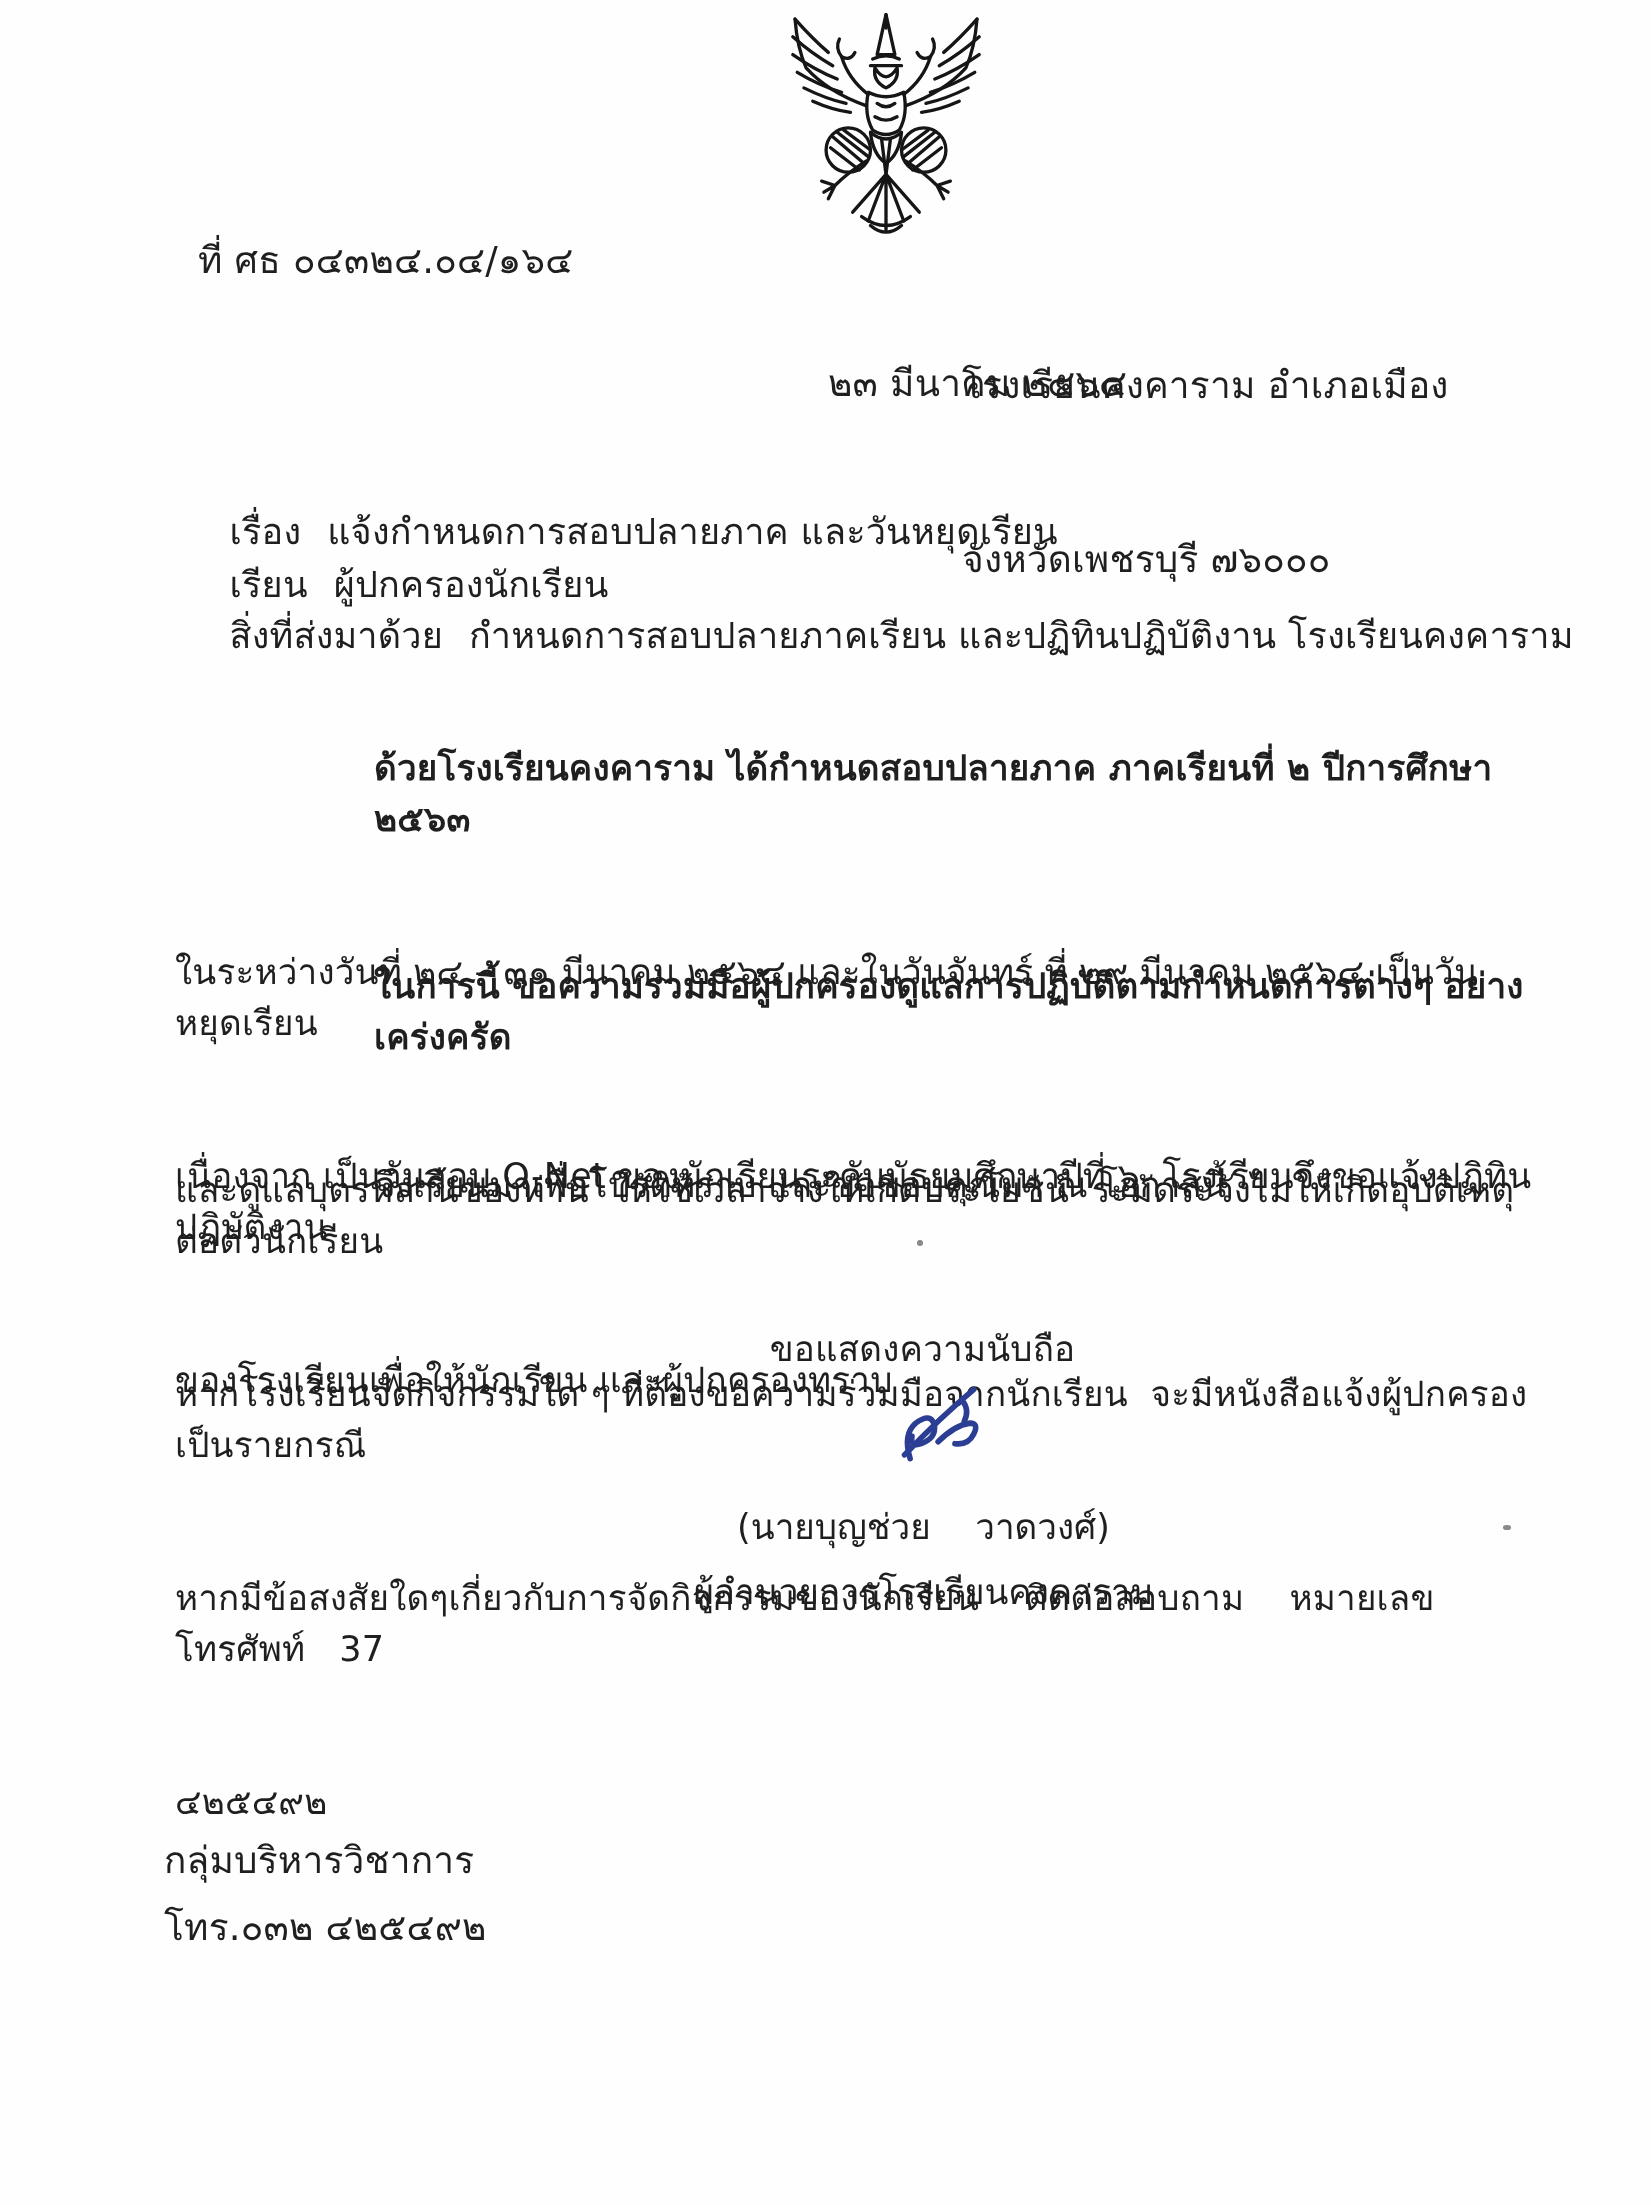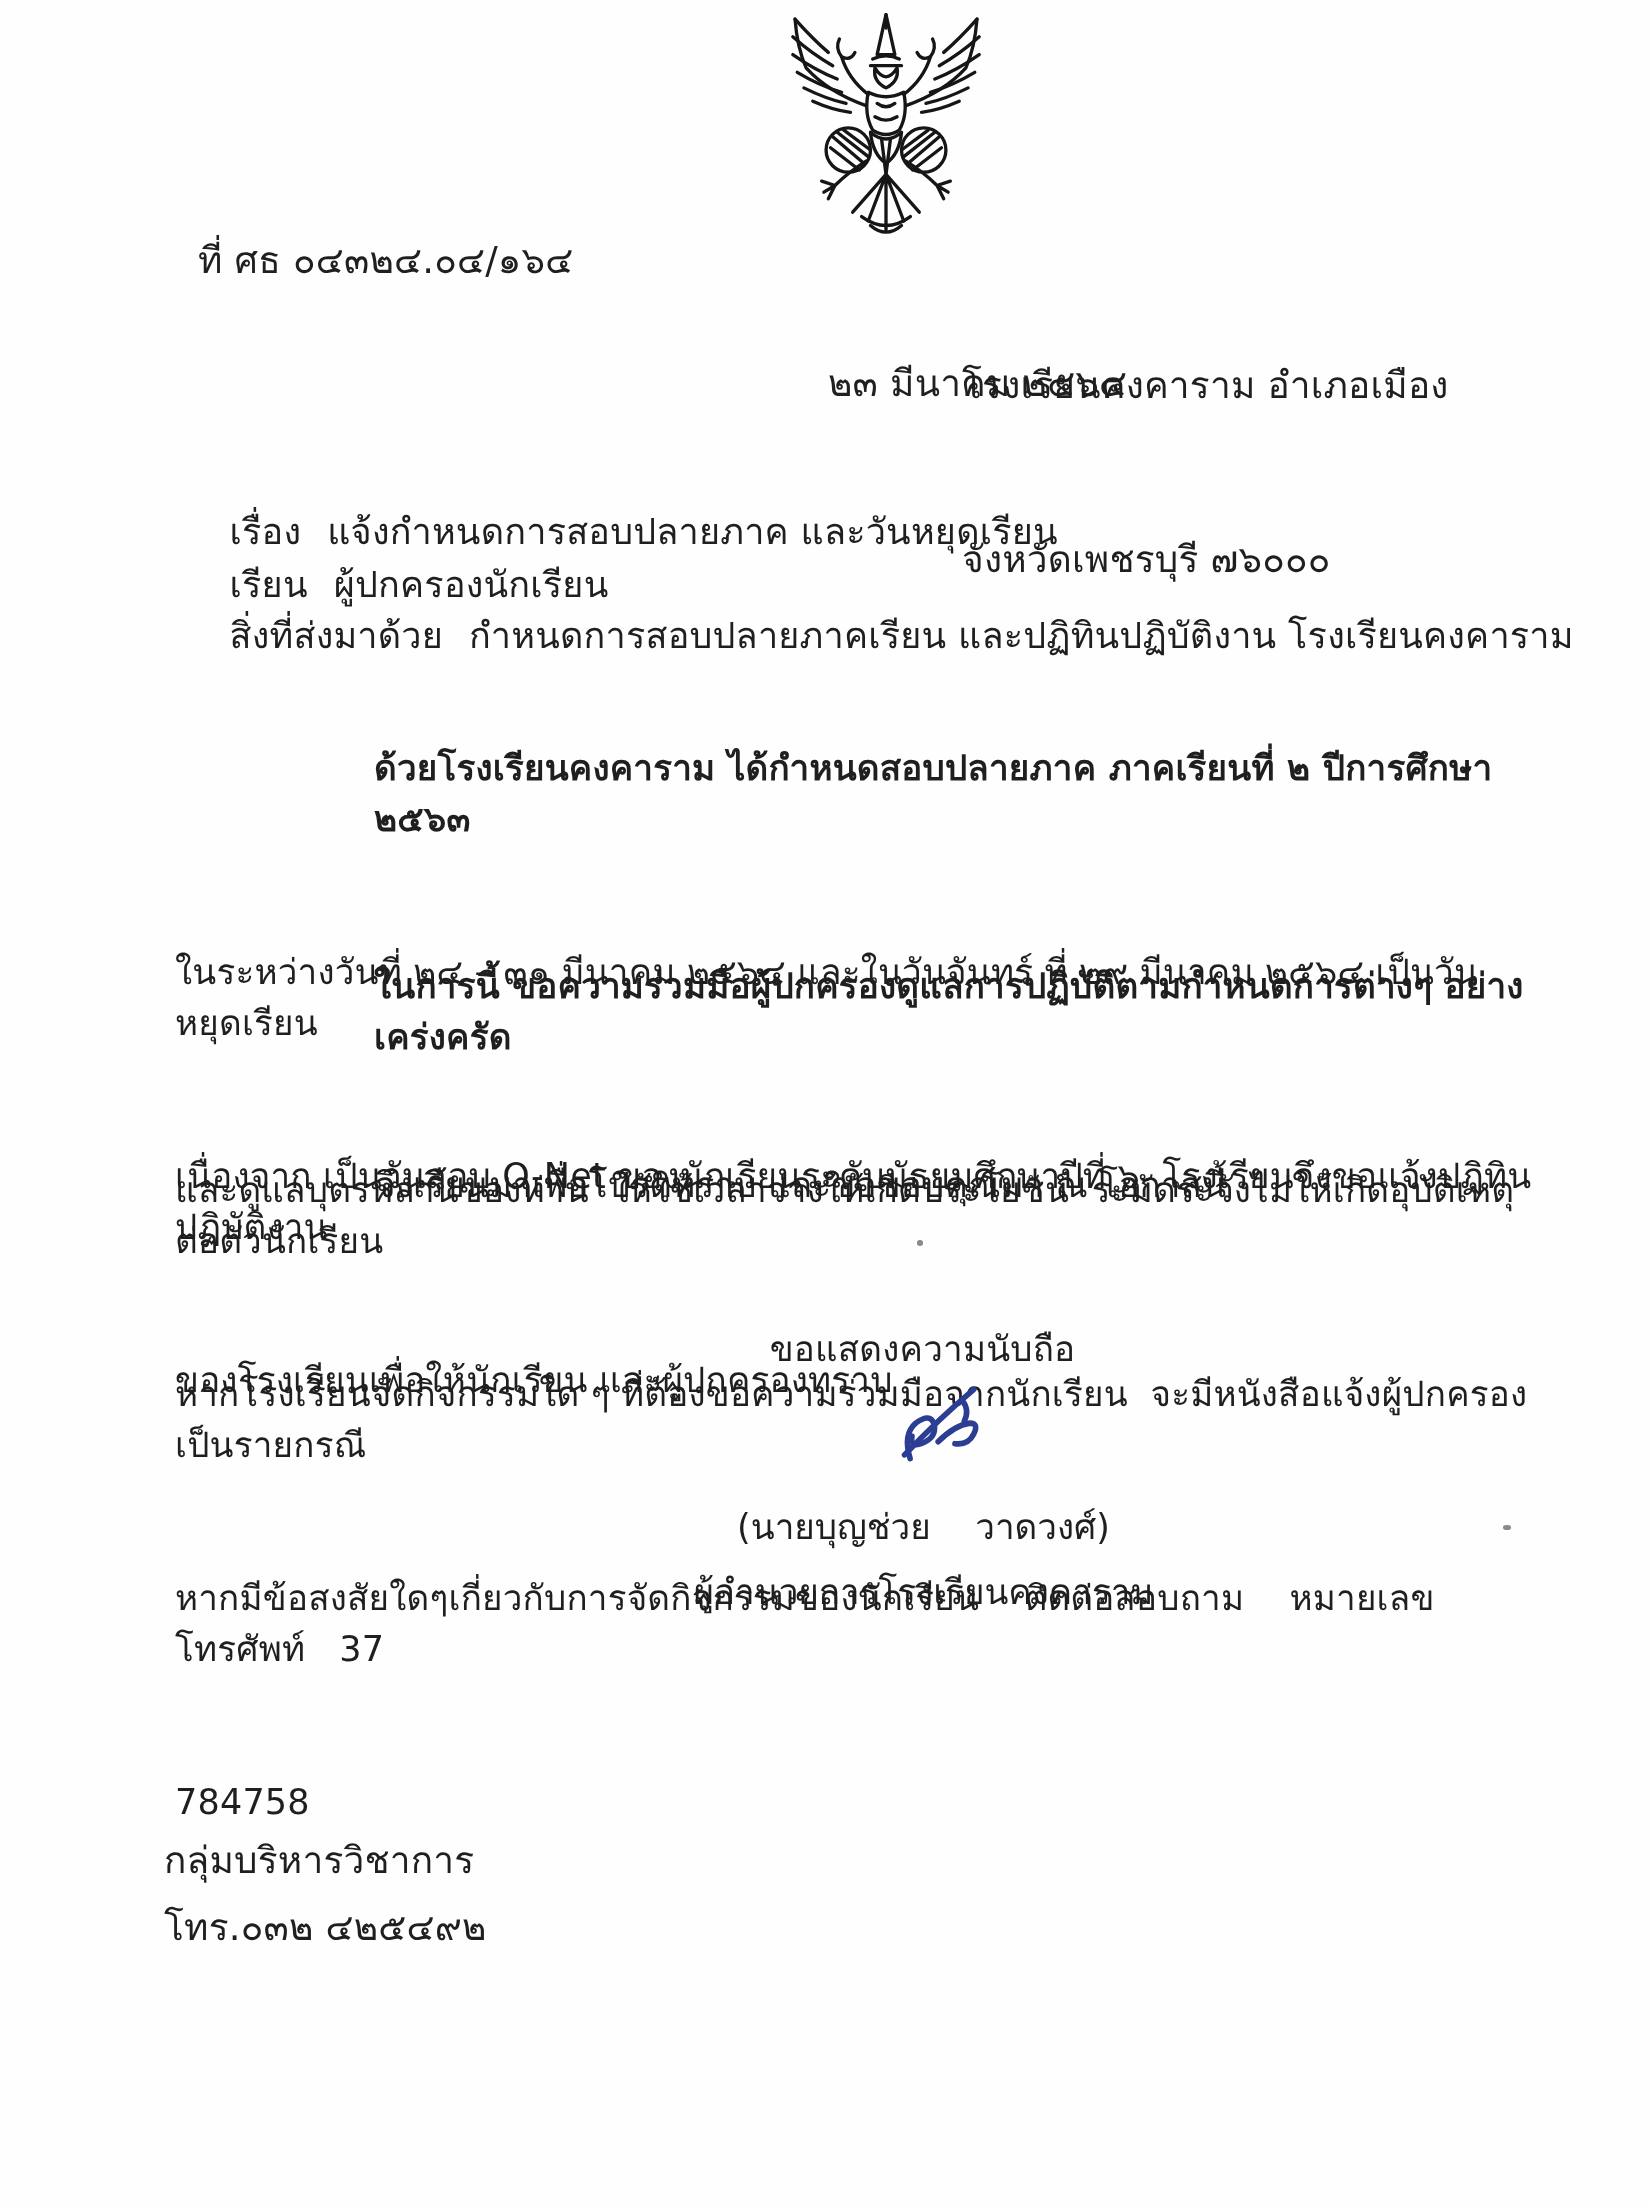--- a/index.html
+++ b/index.html
@@ -122,21 +122,21 @@
     <div class="line">ในระหว่างวันที่ ๒๔ – ๓๑ มีนาคม ๒๕๖๔ และในวันจันทร์ ที่ ๒๙ มีนาคม ๒๕๖๔ เป็นวันหยุดเรียน</div>
     <div class="line">เนื่องจาก เป็นวันสอบ O-Net ของนักเรียนระดับมัธยมศึกษาปีที่ ๖  โรงเรียนจึงขอแจ้งปฏิทินปฏิบัติงาน</div>
     <div class="line">ของโรงเรียนเพื่อให้นักเรียน และผู้ปกครองทราบ</div>
   </div>
 
   <div class="txt para para2">
     <div class="line indent">ในการนี้ ขอความร่วมมือผู้ปกครองดูแลการปฏิบัติตามกำหนดการต่างๆ อย่างเคร่งครัด</div>
     <div class="line">และดูแลบุตรหลานของท่าน  ให้ใช้เวลาว่างให้เกิดประโยชน์  ระมัดระวังไม่ให้เกิดอุบัติเหตุต่อตัวนักเรียน</div>
     <div class="line">หากโรงเรียนจัดกิจกรรมใด ๆ ที่ต้องขอความร่วมมือจากนักเรียน  จะมีหนังสือแจ้งผู้ปกครองเป็นรายกรณี</div>
     <div class="line">หากมีข้อสงสัยใดๆเกี่ยวกับการจัดกิจกรรมของนักเรียน    ติดต่อสอบถาม    หมายเลขโทรศัพท์   37</div>
-    <div class="line">784758</div>
+    <div class="line">๔๒๕๔๙๒</div>
   </div>
 
   <div class="txt closing">จึงเรียนมาเพื่อโปรดทราบ และขอขอบคุณมา ณ โอกาสนี้</div>
 
   <div class="txt signoff-block">ขอแสดงความนับถือ</div>
 
   <div class="signature">
     <svg viewBox="0 0 150 120" width="140" height="112" aria-hidden="true">
       <g stroke="#2b3e94" fill="none" stroke-width="6" stroke-linecap="round" stroke-linejoin="round">
         <path d="M28 96 Q20 70 34 58 Q50 46 54 60 Q56 74 40 80 Q28 84 30 72"></path>

